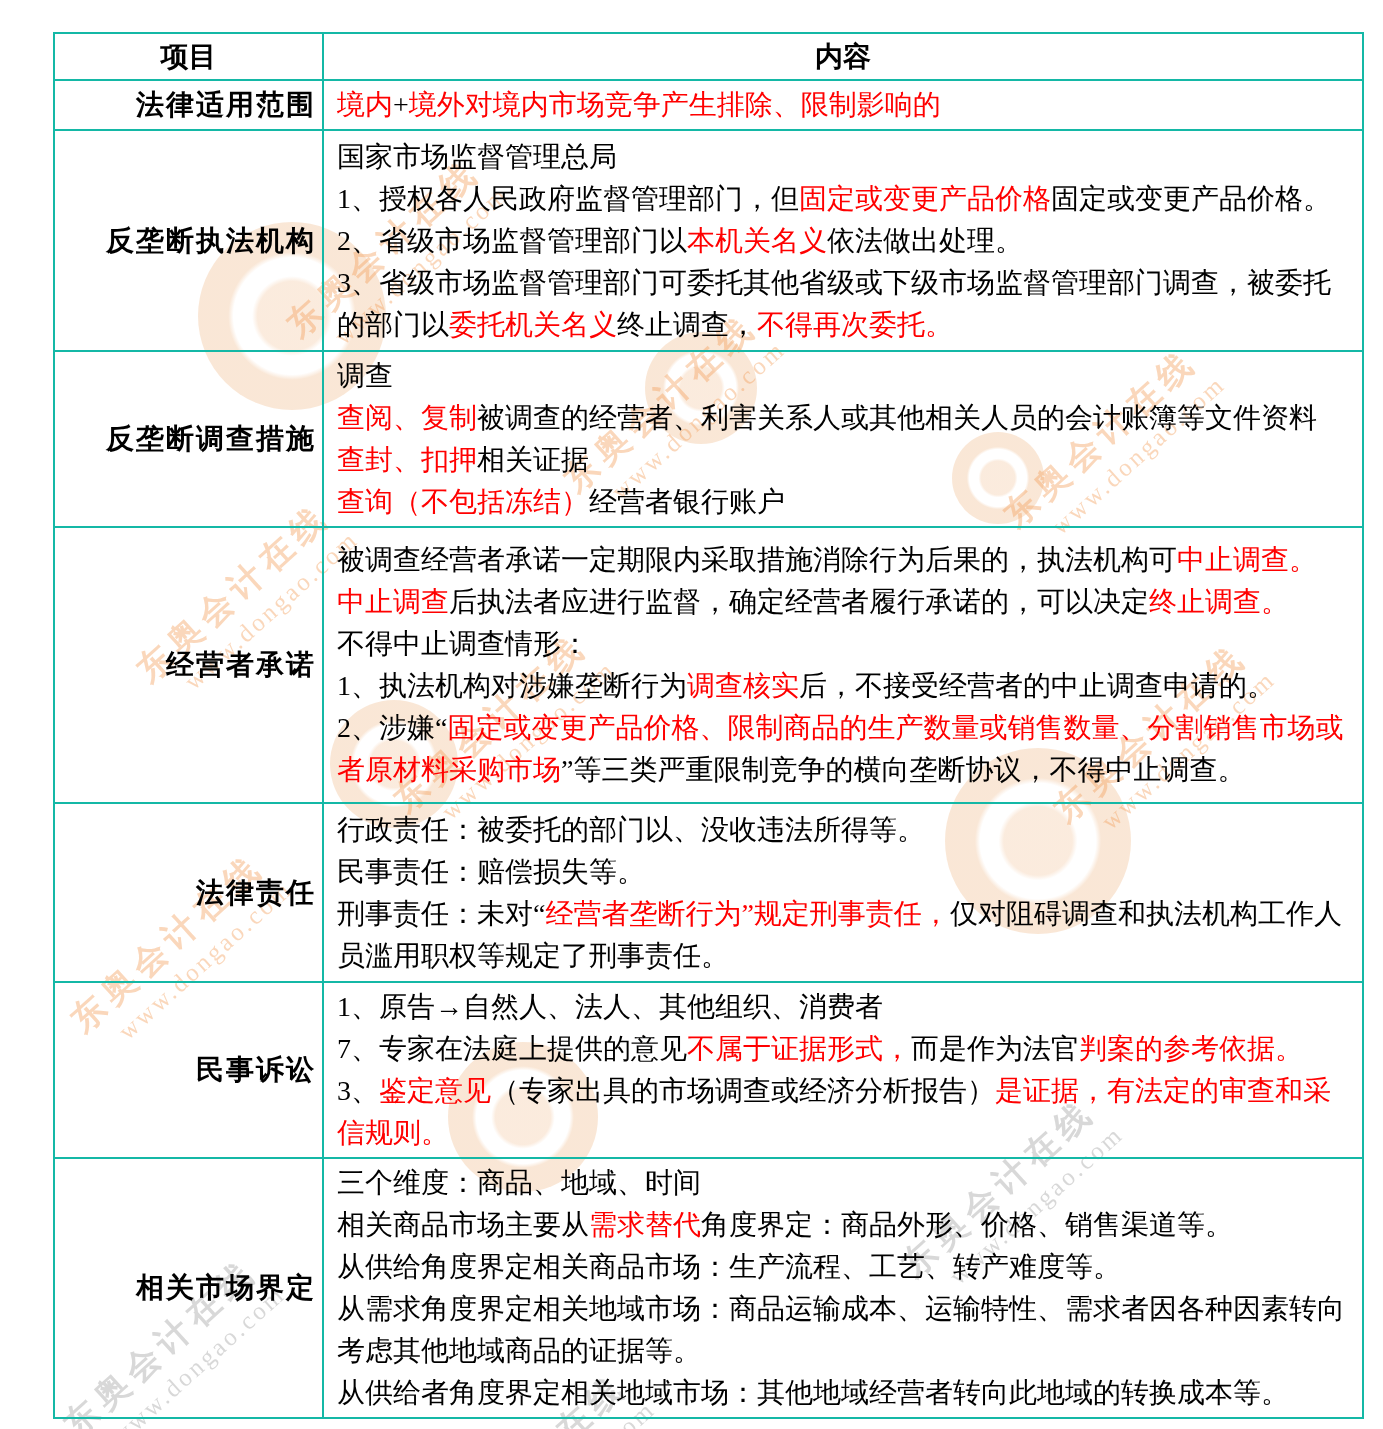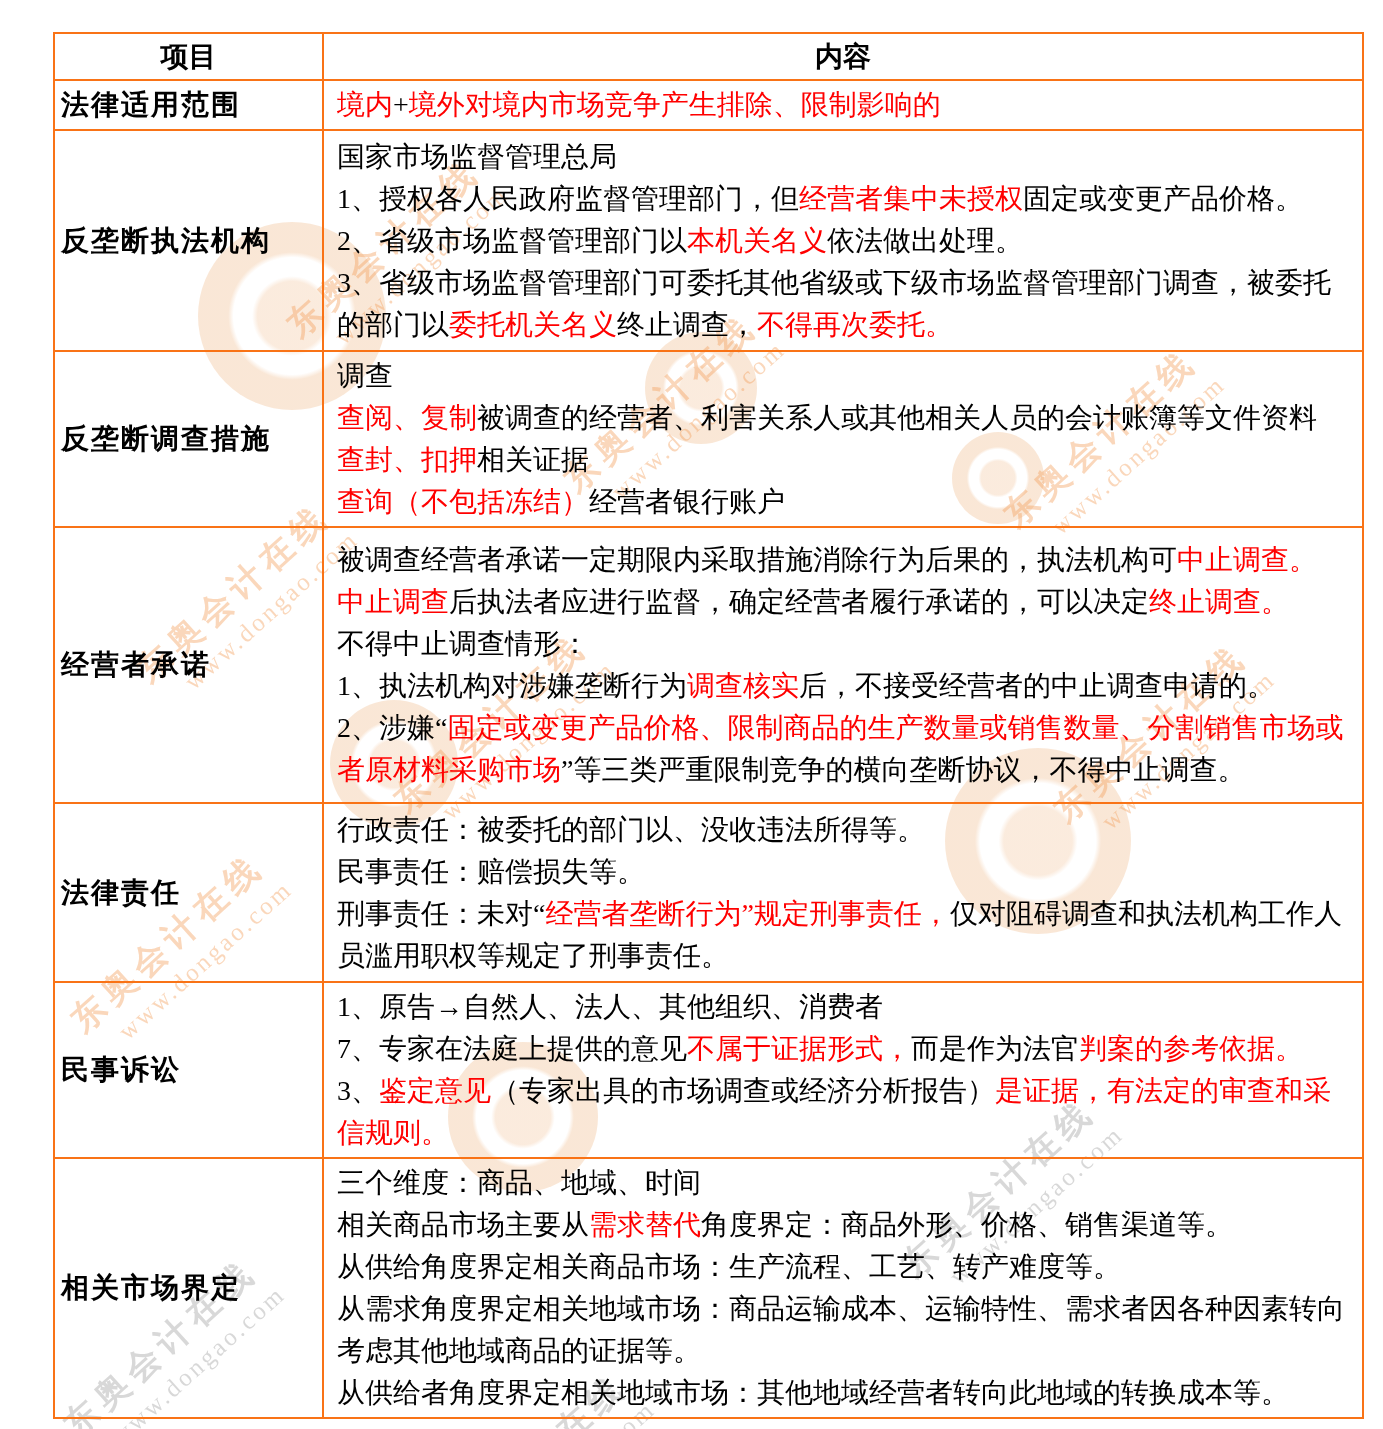--- a/index.html
+++ b/index.html
@@ -32,29 +32,29 @@
   .wm-text .l2{font-size:25px;letter-spacing:3px;padding-left:28px;}
   .wm-orange{color:rgba(242,160,94,0.42);}
   .wm-gray{color:rgba(125,125,125,0.30);}
   
   table.tbl{
     position:absolute;left:53px;top:32px;z-index:1;
     width:1309px;border-collapse:collapse;table-layout:fixed;
     background:transparent;
   }
   .tbl th,.tbl td{
-    border:2px solid #f97316;
+    border:2px solid #14b8a6;
     vertical-align:middle;
     background:transparent;
   }
   .tbl th{
     height:45px;font-size:28px;font-weight:bold;text-align:center;padding:0;
   }
   td.label{
-    font-size:28px;font-weight:bold;text-align:left;
+    font-size:28px;font-weight:bold;text-align:right;
     letter-spacing:2px;padding:0 6px;
   }
   td.content{
     font-size:28px;line-height:42px;text-align:left;
     padding:3px 12px 3px 13px;
   }
   td.content .para{margin:0;}
   .seg-red{color:#ff0000;margin-top:8px;}
   .seg-black{color:#000000;}
 </style>
@@ -127,21 +127,21 @@
         <tr style="height: 45px;">
           <td class="label">法律适用范围</td>
           <td class="content">
             <div class="para"><span class="seg-red">境内</span><span class="seg-black">+</span><span class="seg-red">境外对境内市场竞争产生排除、限制影响的</span></div>
           </td>
         </tr>
         <tr style="height: 221px;">
           <td class="label">反垄断执法机构</td>
           <td class="content">
             <div class="para"><span class="seg-black">国家市场监督管理总局</span></div>
-            <div class="para"><span class="seg-black">1、授权各人民政府监督管理部门，但</span><span class="seg-red">经营者集中未授权</span><span class="seg-black">固定或变更产品价格。</span></div>
+            <div class="para"><span class="seg-black">1、授权各人民政府监督管理部门，但</span><span class="seg-red">固定或变更产品价格</span><span class="seg-black">固定或变更产品价格。</span></div>
             <div class="para"><span class="seg-black">2、省级市场监督管理部门以</span><span class="seg-red">本机关名义</span><span class="seg-black">依法做出处理。</span></div>
             <div class="para"><span class="seg-black">3、省级市场监督管理部门可委托其他省级或下级市场监督管理部门调查，被委托的部门以</span><span class="seg-red">委托机关名义</span><span class="seg-black">终止调查，</span><span class="seg-red">不得再次委托。</span></div>
           </td>
         </tr>
         <tr style="height: 167px;">
           <td class="label">反垄断调查措施</td>
           <td class="content">
             <div class="para"><span class="seg-black">调查</span></div>
             <div class="para"><span class="seg-red">查阅、复制</span><span class="seg-black">被调查的经营者、利害关系人或其他相关人员的会计账簿等文件资料</span></div>
             <div class="para"><span class="seg-red">查封、扣押</span><span class="seg-black">相关证据</span></div>

